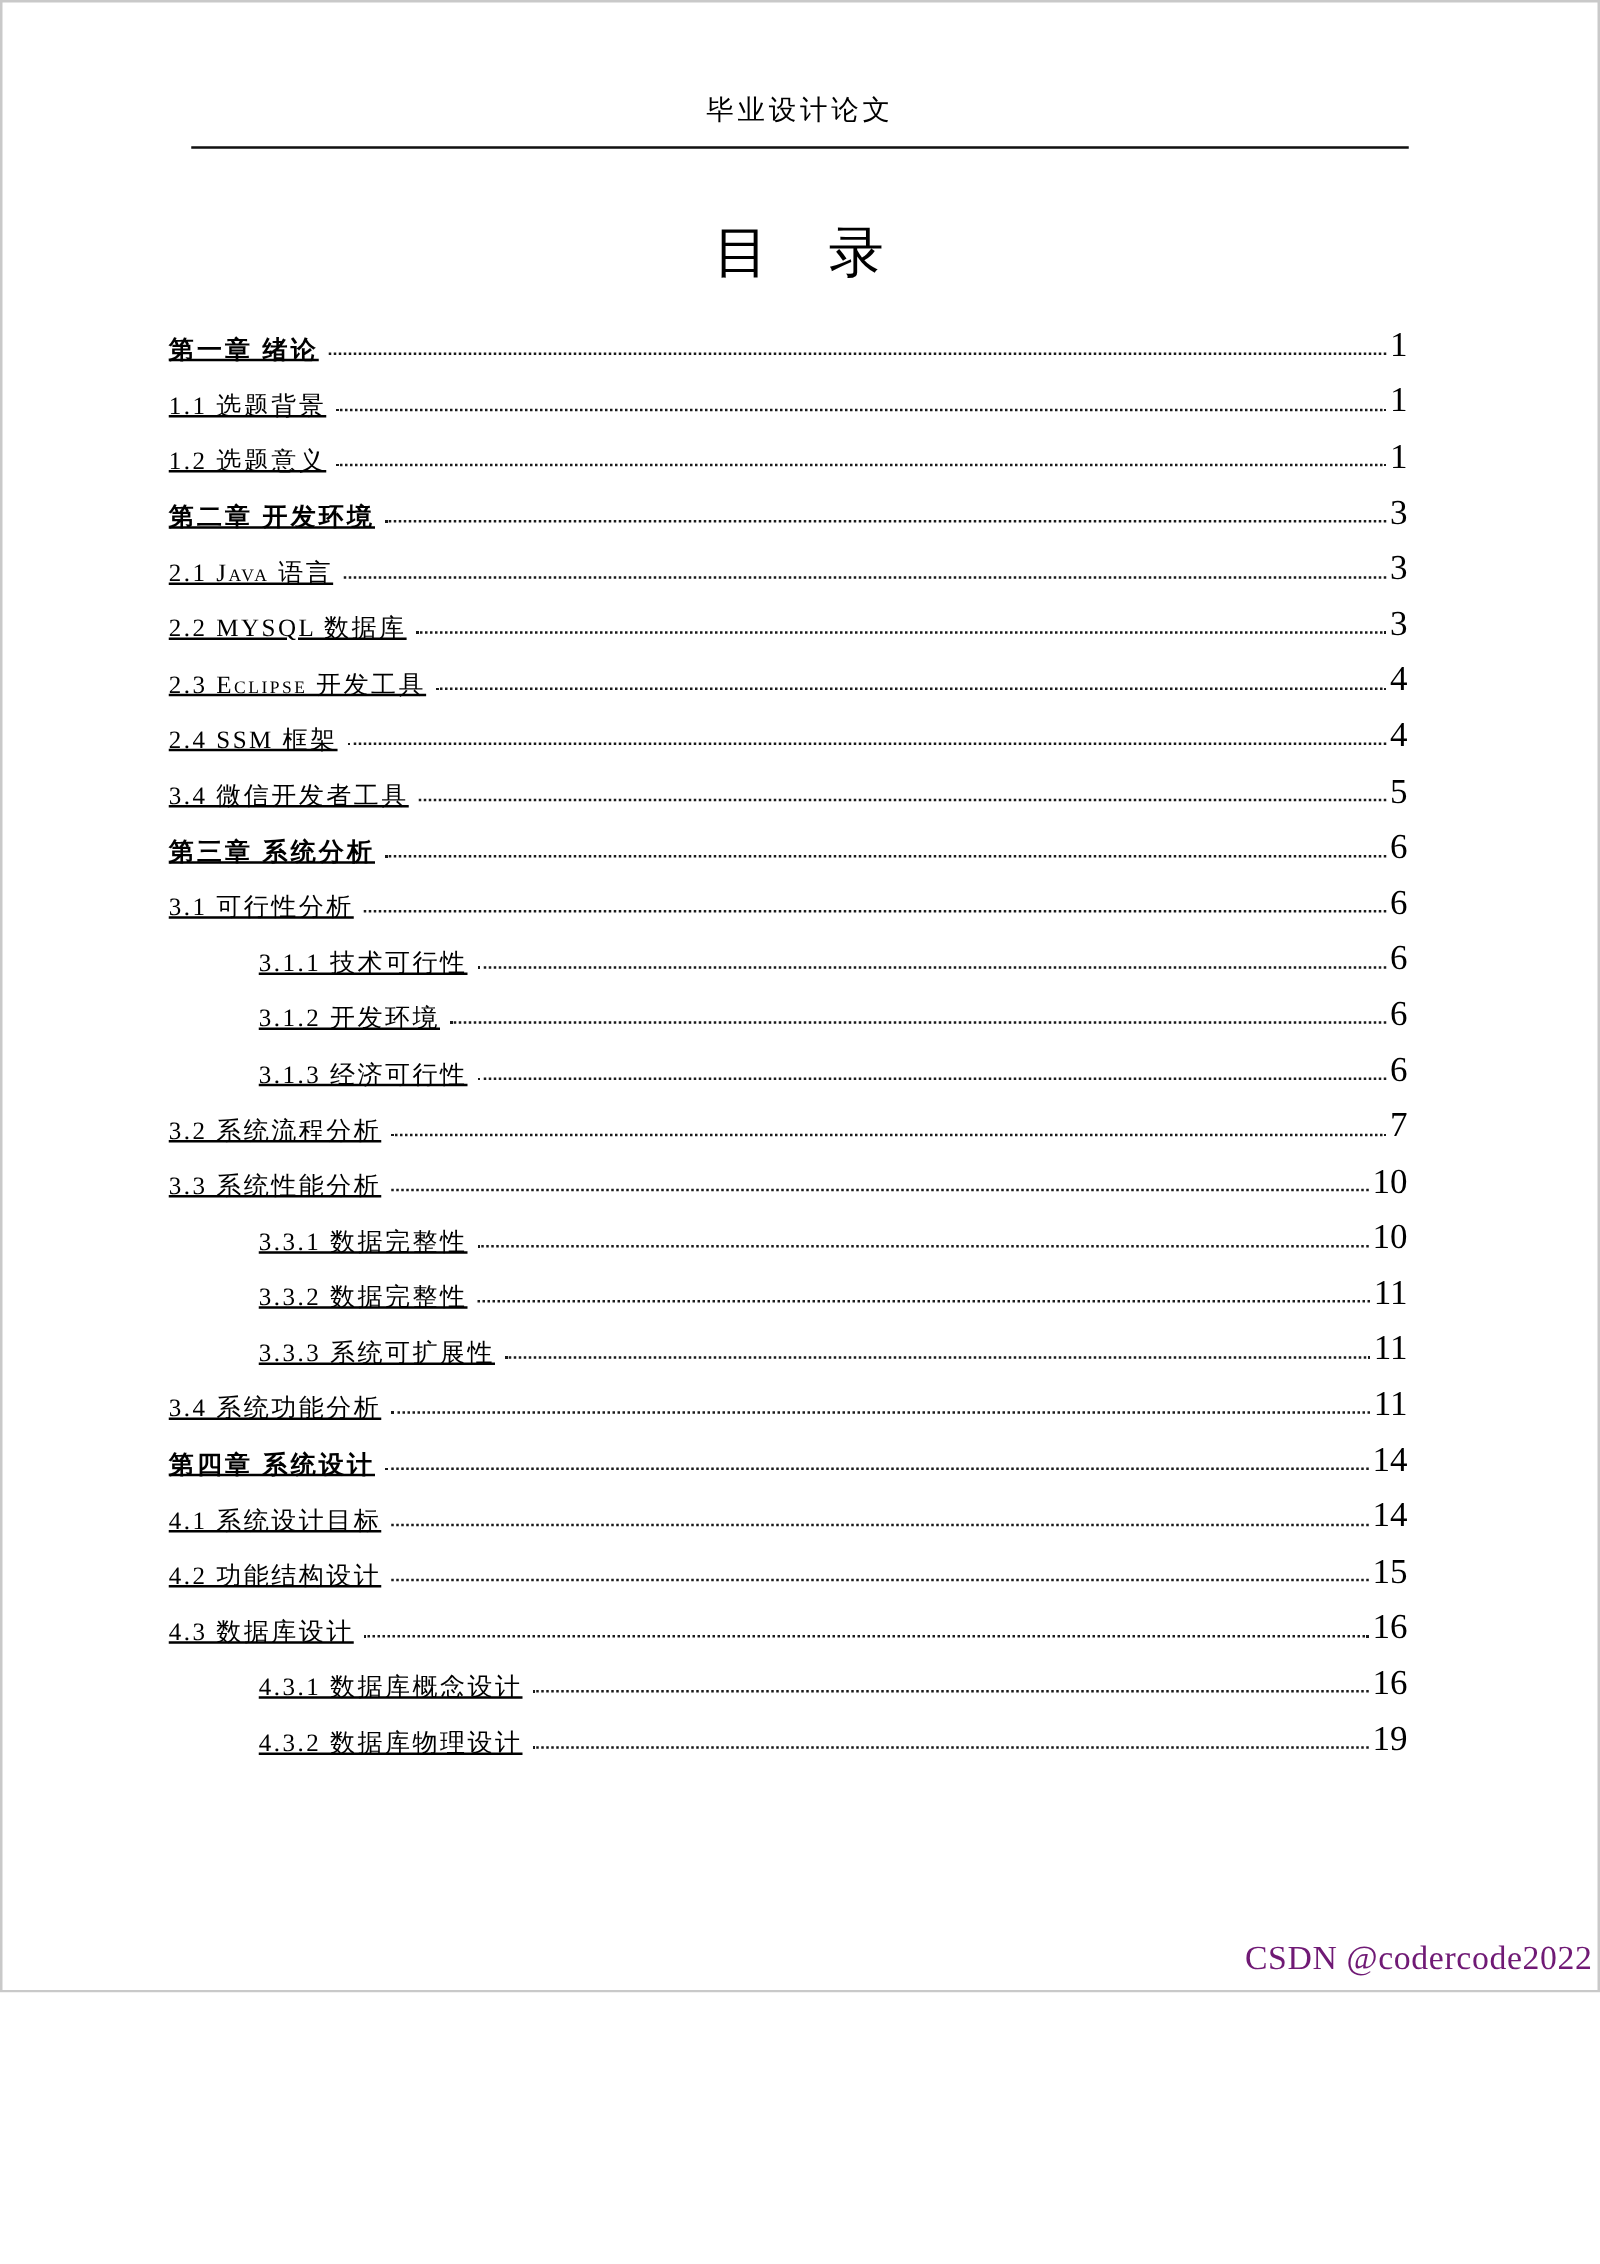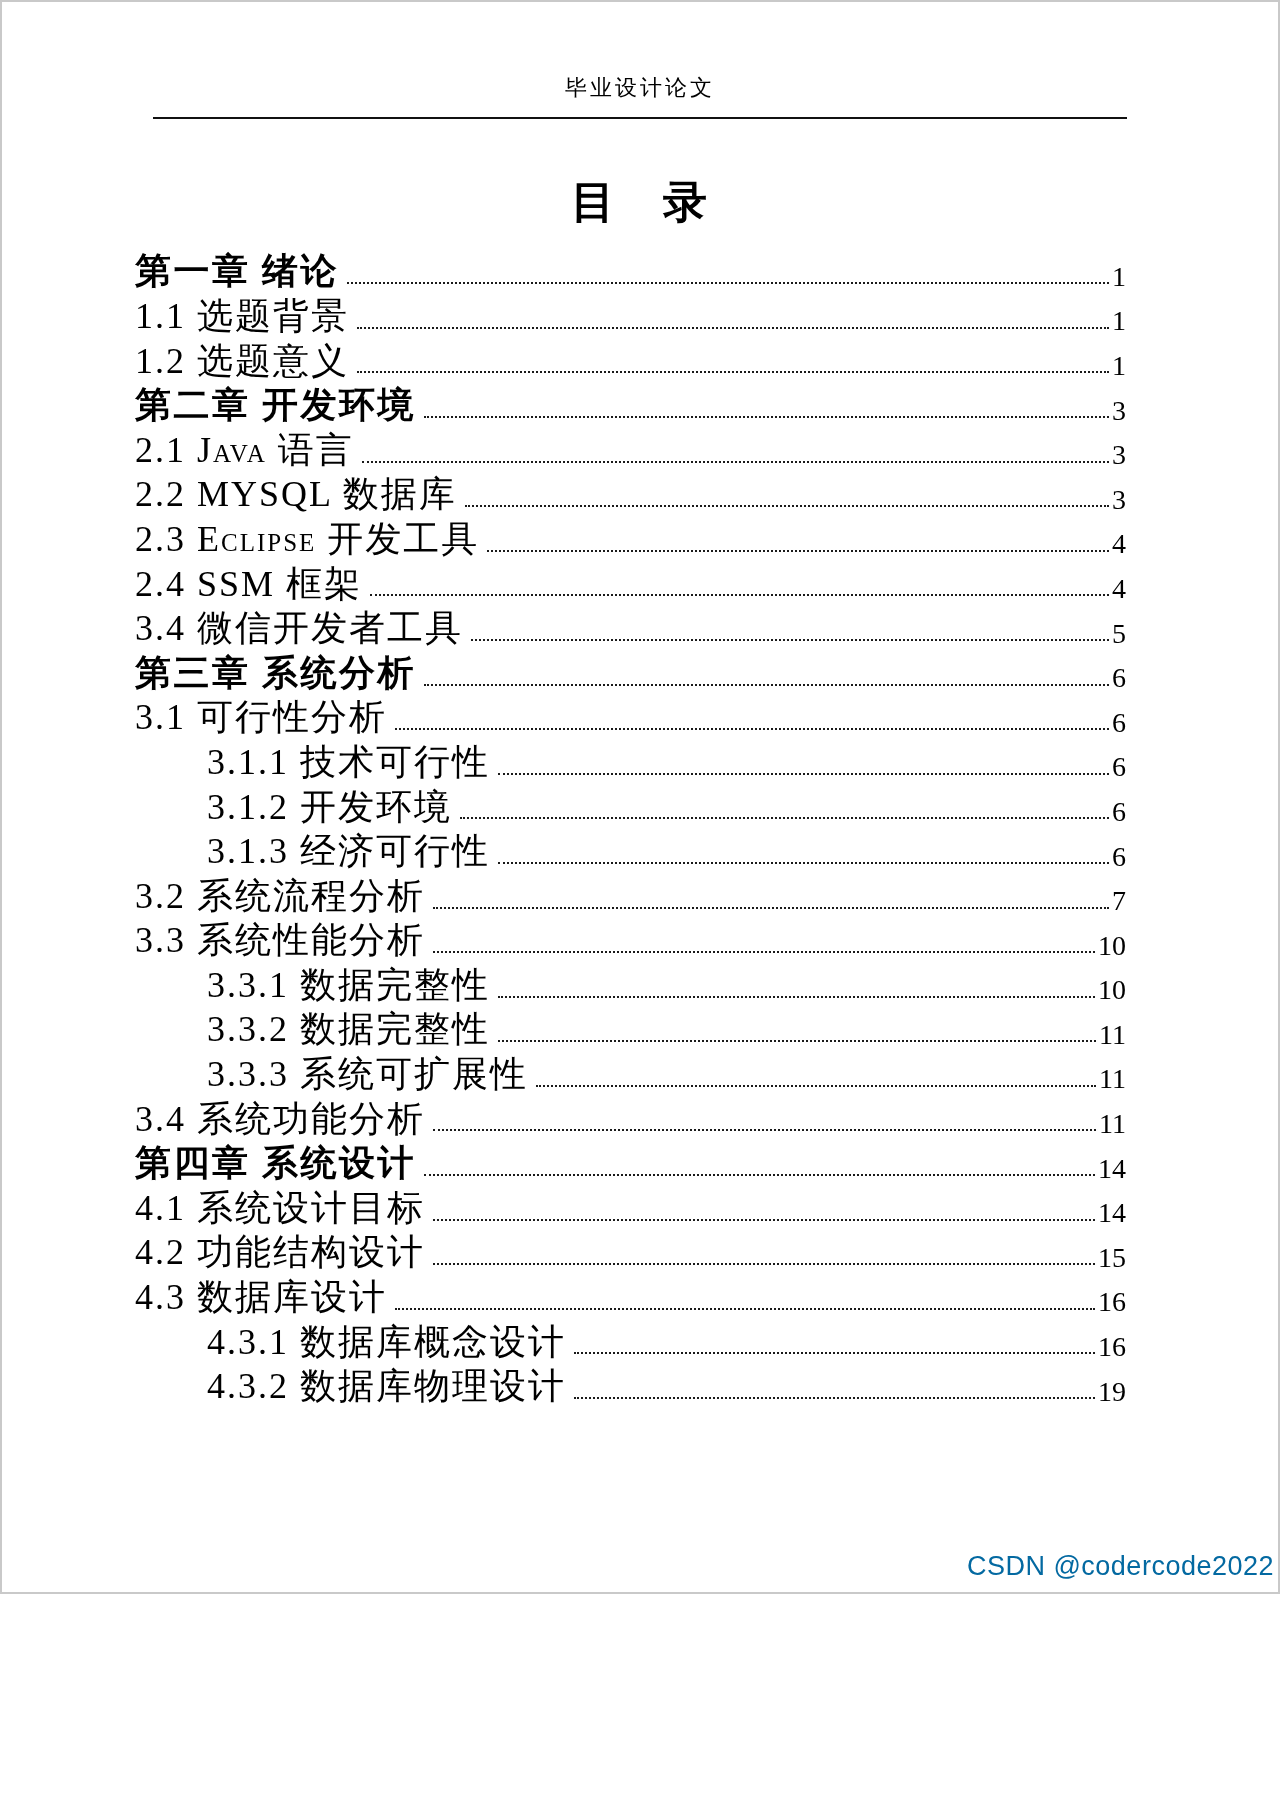--- a/index.html
+++ b/index.html
@@ -24,59 +24,60 @@
   .header-rule {
     width: 974px;
     margin: 14px auto 0 auto;
     border-top: 2px solid #111111;
     height: 0;
   }
   .doc-title {
     margin-top: 62px;
     text-align: center;
     font-size: 44px;
-    font-weight: 700;
+    font-weight: 400;
     line-height: 1;
     letter-spacing: 2px;
   }
   .toc {
     margin: 22px 152px 0 133px;
   }
   .toc-row {
     display: flex;
     align-items: flex-end;
     height: 44.6px;
   }
   .toc-label {
     line-height: 1.05;
-    font-size: 36px;
+    font-size: 20px;
     letter-spacing: 2px;
     font-variant: small-caps;
     white-space: nowrap;
+    text-decoration: underline;
   }
   .toc-row.chapter .toc-label { font-weight: 700; letter-spacing: 2.5px; }
   .toc-row.subsection { padding-left: 72px; }
   .toc-dots {
     flex: 1 1 auto;
     height: 0;
     border-bottom: 2px dotted #1a1a1a;
     margin: 0 3px 7px 8px;
   }
   .toc-page {
     line-height: 1.05;
     font-size: 28px;
     white-space: nowrap;
   }
   .watermark {
     position: absolute;
     right: 4px;
     bottom: 10px;
-    font-family: Liberation Sans, sans-serif;
+    font-family: Liberation Serif, serif;
     font-size: 27px;
-    color: #0369a1;
+    color: #701a75;
     letter-spacing: 0.5px;
   }
 </style>
 </head>
 <body>
 
 <div class="page">
 
   <div class="doc-header">毕业设计论文</div>
 

